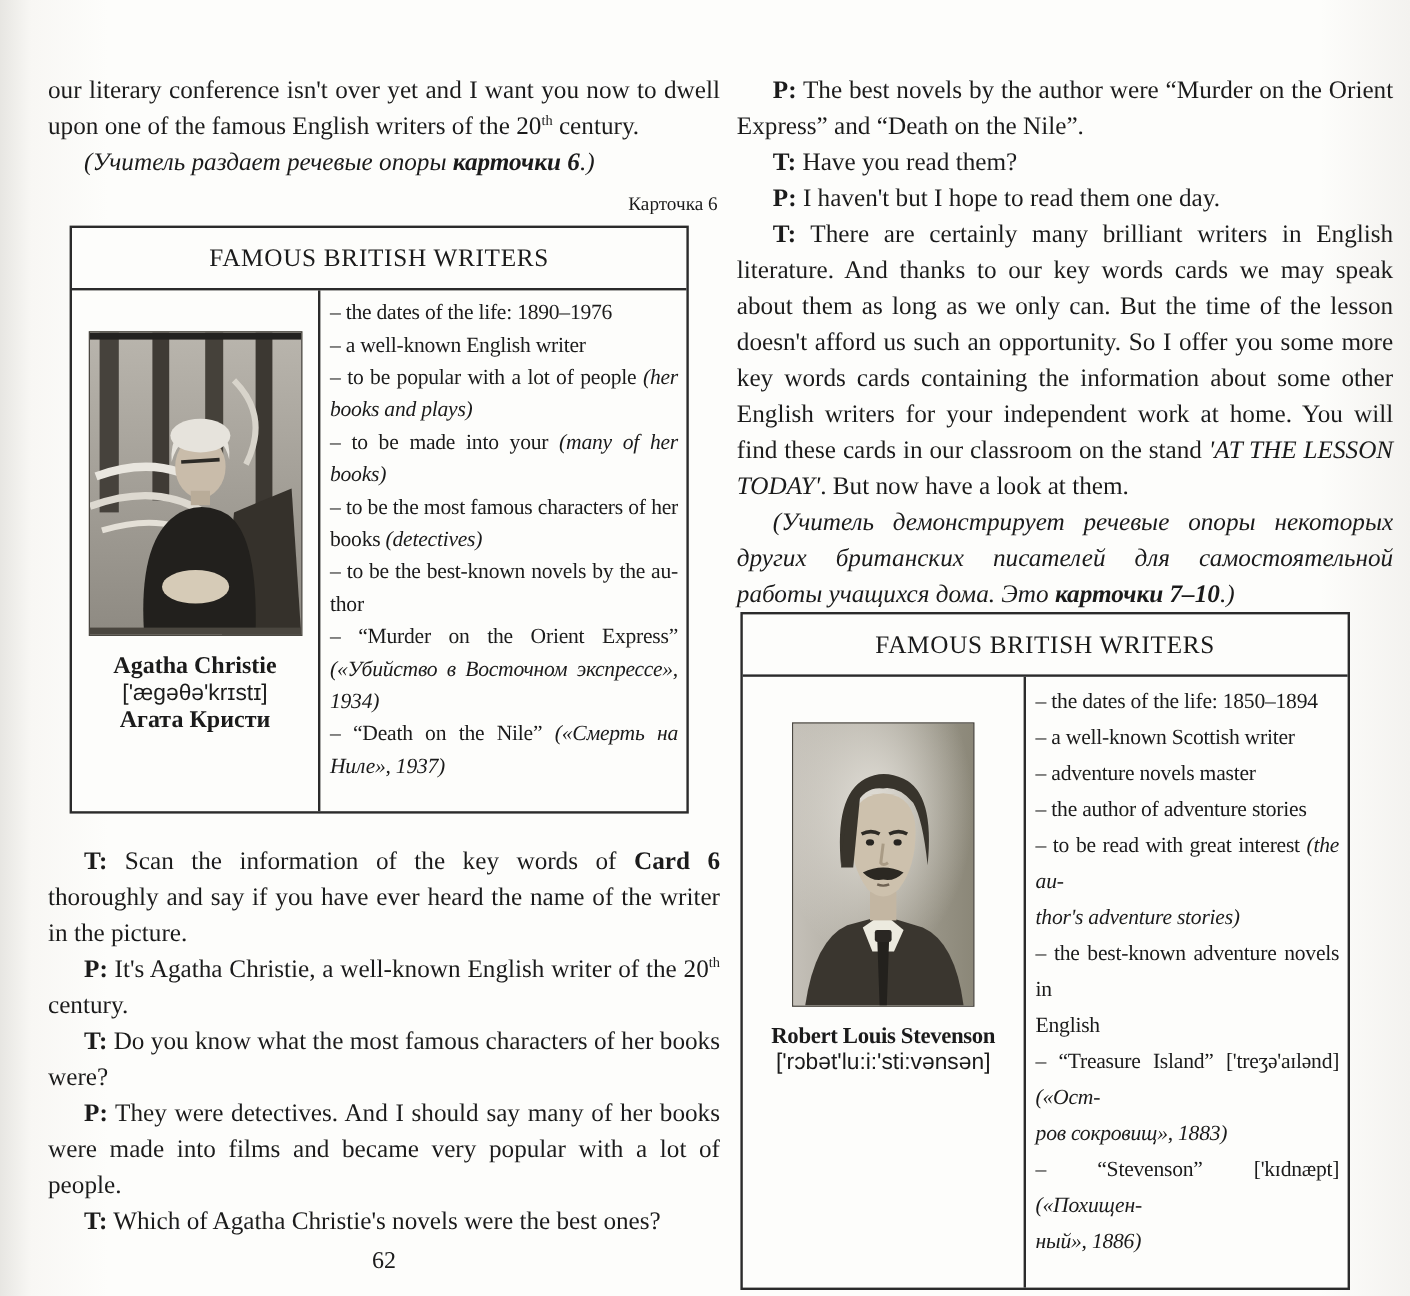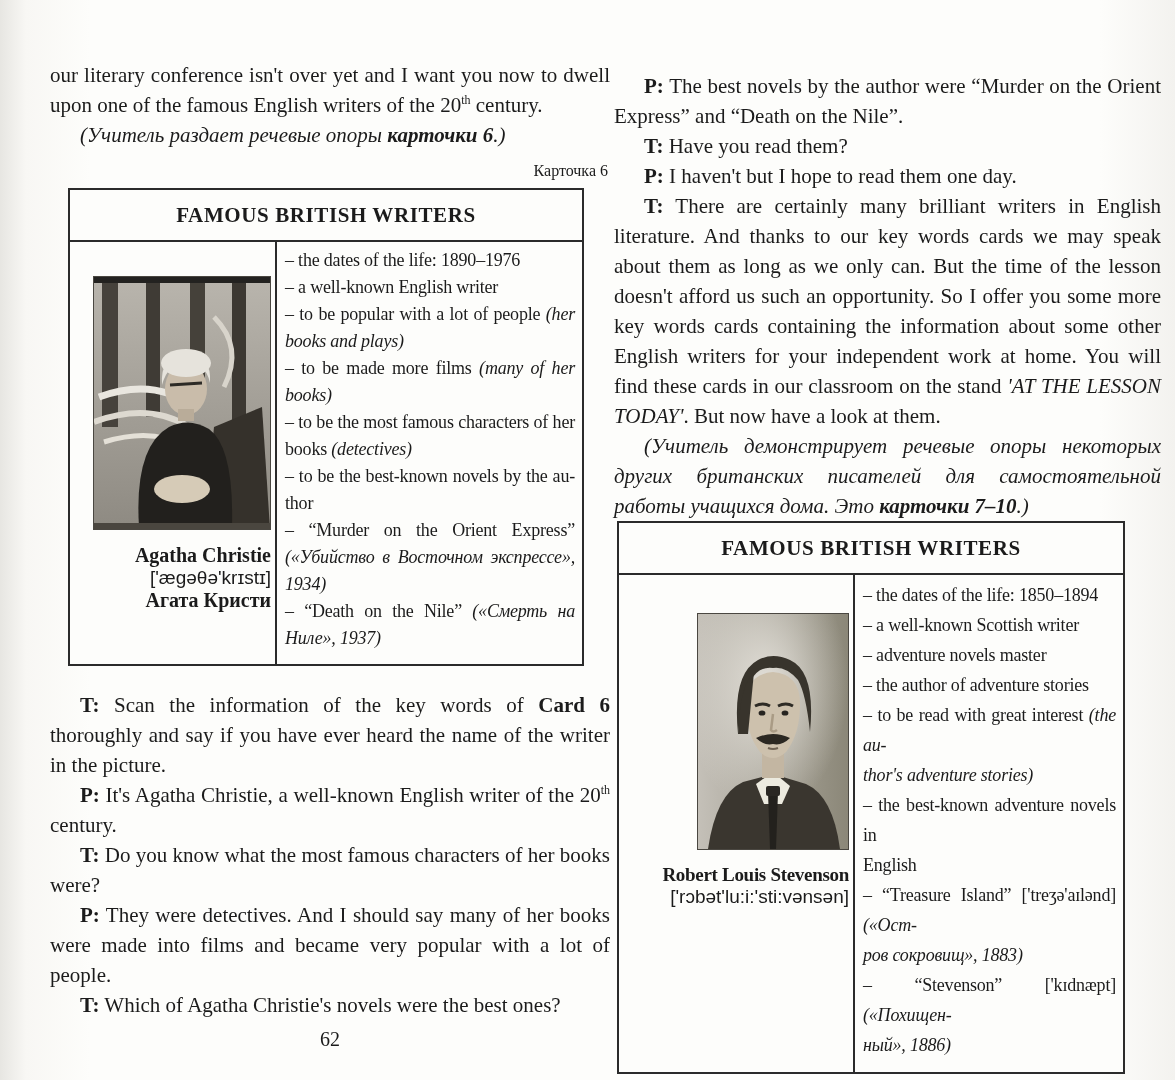--- a/index.html
+++ b/index.html
@@ -1,49 +1,49 @@
 <!DOCTYPE html>
 <html><head>
 <meta charset="utf-8">
 <style>
   *{margin:0;padding:0;box-sizing:border-box}
   html,body{width:1175px;height:1080px}
   body{font-family:"Liberation Serif","DejaVu Serif",serif;color:#1b1b1b;background:#fff}
   .scan{position:relative;width:1175px;height:1080px;overflow:hidden;
     background:linear-gradient(90deg,#e7e6e2 0,#f8f7f4 26px,#fdfdfb 90px,#fdfdfb 1100px,#f3f2ef 1175px)}
   .page{position:absolute}
-  .page-left{left:50px;top:60px;width:560px}
+  .page-left{left:40px;top:60px;width:560px}
   .page-right{left:614px;top:55px;width:547px}
   .para{font-size:21px;line-height:30px;text-align:justify}
   .indent{text-indent:30px}
   .r-b{font-weight:700}
   .r-i{font-style:italic}
   .r-s{font-size:12px;vertical-align:8px;line-height:0}
   .card-label{font-size:16px;text-align:right;margin:12px 2px 8px 0}
   .card{border:2px solid #2b2b2b;background:#fdfdfb}
   .card6{margin-left:18px;width:516px}
   .card7{margin-left:3px;width:508px}
-  .card-title{font-size:21px;font-weight:700;text-align:center;letter-spacing:.6px;
+  .card-title{font-size:21px;font-weight:400;text-align:center;letter-spacing:.6px;
     padding:13px 0 12px;border-bottom:2px solid #2b2b2b}
   .card-body{display:flex;align-items:stretch}
-  .photo-cell{border-right:2px solid #2b2b2b;display:flex;flex-direction:column;align-items:flex-end;text-align:center}
+  .photo-cell{border-right:2px solid #2b2b2b;display:flex;flex-direction:column;align-items:center;text-align:center}
   .card6 .photo-cell{width:207px;padding:34px 4px 12px}
   .card7 .photo-cell{width:236px;padding:38px 4px 10px}
-  .points-cell{flex:1;padding:5px 7px 12px 8px;overflow:hidden}
+  .points-cell{flex:1;padding:5px 7px 24px 8px;overflow:hidden}
   .cline{font-size:18px;letter-spacing:-0.2px;text-align:justify}
   .card6 .cline{line-height:27px}
   .card7 .cline{line-height:30px}
   .jfull{text-align-last:justify}
   .photo-frame{border:1px solid #4a4741;line-height:0;background:#b5b1a9}
   .cap-name{font-weight:700;font-size:20px;margin-top:14px}
   .cap-phon{font-size:19px;margin-top:0;font-family:Liberation Sans, sans-serif}
   .cap-rus{font-weight:700;font-size:20px;margin-top:0}
   .card7 .cap-name,.card7 .cap-rus{font-size:19px;letter-spacing:-0.3px}
   .dialogue{margin-top:24px}
-  .page-right .dialogue{margin-top:16px}
+  .page-right .dialogue{margin-top:5px}
   .pagenum{font-size:20px;text-align:center;margin-top:8px}
 </style>
 </head>
 <body>
 
 <div class="scan">
 
   <div class="page page-left">
     <p class="para"><span>our literary conference isn't over yet and I want you now to dwell upon one of the famous English writers of the 20</span><span class="r-s">th</span><span> century.</span></p>
     <p class="para indent"><span class="r-i">(Учитель раздает речевые опоры </span><span class="r-b r-i">карточки 6</span><span class="r-i">.)</span></p>
@@ -84,21 +84,21 @@
           </div>
           <div class="cap-name">Agatha Christie</div>
           <div class="cap-phon">['æɡəθə'krɪstɪ]</div>
           <div class="cap-rus">Агата Кристи</div>
         </div>
         <div class="points-cell">
             <div class="cline"><span>– the dates of the life: 1890–1976</span></div>
             <div class="cline"><span>– a well-known English writer</span></div>
             <div class="cline jfull"><span>– to be popular with a lot of people </span><span class="r-i">(her</span></div>
             <div class="cline"><span class="r-i">books and plays)</span></div>
-            <div class="cline jfull"><span>– to be made more films </span><span class="r-i">(many of her</span></div>
+            <div class="cline jfull"><span>– to be made into your </span><span class="r-i">(many of her</span></div>
             <div class="cline"><span class="r-i">books)</span></div>
             <div class="cline jfull"><span>– to be the most famous characters of her</span></div>
             <div class="cline"><span>books </span><span class="r-i">(detectives)</span></div>
             <div class="cline jfull"><span>– to be the best-known novels by the au-</span></div>
             <div class="cline"><span>thor</span></div>
             <div class="cline jfull"><span>– “Murder on the Orient Express”</span></div>
             <div class="cline jfull"><span class="r-i">(«Убийство в Восточном экспрессе»,</span></div>
             <div class="cline"><span class="r-i">1934)</span></div>
             <div class="cline jfull"><span>– “Death on the Nile” </span><span class="r-i">(«Смерть на</span></div>
             <div class="cline"><span class="r-i">Ниле», 1937)</span></div>

